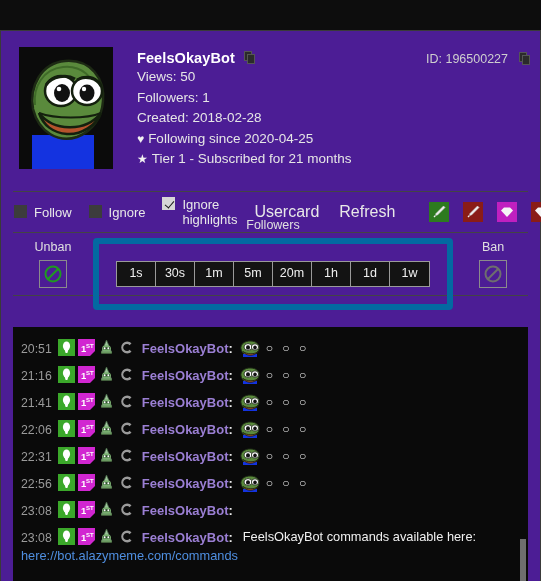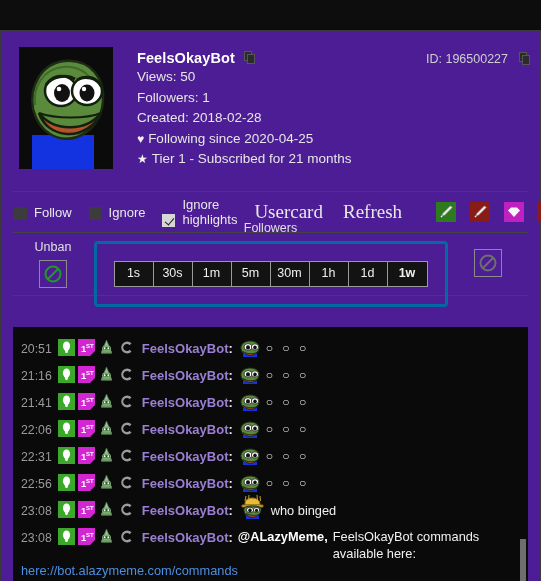--- a/index.html
+++ b/index.html
@@ -90,21 +90,21 @@
   }
 
   
   .actionbar {
     display: flex;
     align-items: center;
     height: 40px;
     padding: 0 13px;
   }
   .chk {
-    display: flex; align-items: flex-end;
+    display: flex; align-items: flex-start;
     margin-right: 17px;
     font-size: 13px;
     color: #e8e8e8;
     cursor: default;
   }
   .box {
     width: 13px; height: 13px;
     margin-right: 7px;
     background: #3c3c3c;
     border: 1px solid #3c3c3c;
@@ -118,25 +118,24 @@
   .box.on:after {
     content: "";
     position: absolute;
     left: 3.5px; top: 0.5px;
     width: 4px; height: 8px;
     border: solid #1b1b1b;
     border-width: 0 1.6px 1.6px 0;
     transform: rotate(40deg);
   }
   .txtbtn {
-    font-size: 19px;
+    font-size: 16px;
     color: #e8e8e8;
     margin-right: 20px;
     cursor: default;
-    font-family: Liberation Serif, serif;
   }
   .spacer { flex: 1 1 auto; }
   .ibtn {
     width: 20px; height: 20px;
     margin-left: 14px;
     flex: 0 0 auto;
     position: relative;
   }
   .ibtn svg { display:block; width:100%; height:100%; }
 
@@ -162,41 +161,41 @@
     border: 1px solid #8b8b8b;
     display: flex; align-items:center; justify-content:center;
   }
   .sq svg { display:block; }
 
   .timeouts-col {
     flex: 1 1 auto;
     text-align:center;
   }
   .to-wrap {
-    border: 3px solid #0369a1;
+    border: 6px solid #0369a1;
     border-radius: 4px;
     padding: 17px;
     display: inline-block;
   }
   .to-strip {
     display: flex;
     border: 1px solid #9a9a9a;
   }
   .to-btn {
     min-width: 39px;
     height: 24px;
     line-height: 23px;
     font-size: 12.5px;
     color: #efefef;
     background: #131313;
     border-right: 1px solid #9a9a9a;
     padding: 0 6px;
     cursor: default;
   }
-  .to-btn:last-child { border-right: none; font-weight: bold; }
+  .to-btn:last-child { border-right: none; }
 
   
   .chatbox {
     position: absolute;
     left: 12px; right: 12px;
     top: 296px; bottom: 12px;
     background: #0a0a0a;
     overflow: hidden;
   }
   .chatscroll {
@@ -360,29 +359,30 @@
     </div>
 
     <div class="timeouts-col">
       <div class="modcol lbl">Followers</div>
       <div class="to-wrap">
         <div class="to-strip">
           <div class="to-btn">1s</div>
           <div class="to-btn">30s</div>
           <div class="to-btn">1m</div>
           <div class="to-btn">5m</div>
-          <div class="to-btn">30m</div>
+          <div class="to-btn">20m</div>
           <div class="to-btn">1h</div>
           <div class="to-btn">1d</div>
           <div class="to-btn">1w</div>
         </div>
       </div>
     </div>
 
     <div class="ban-col">
+      <div class="modcol lbl">Ban</div>
       <div class="sq">
         <svg width="20" height="20" viewBox="0 0 20 20">
           <circle cx="10" cy="10" r="7.5" fill="none" stroke="#6e6e6e" stroke-width="2"></circle>
           <line x1="5" y1="15" x2="15" y2="5" stroke="#6e6e6e" stroke-width="2"></line>
         </svg>
       </div>
     </div>
   </div>
 
   <div class="hr"></div>
@@ -724,38 +724,20 @@
               </svg>
             </span>
           <span class="badge">
               <svg viewBox="0 0 17 17">
                 <path d="M13.5 4.3 A6 6 0 1 0 13.5 12.7 L11.6 10.8 A3.6 3.6 0 1 1 11.6 6.2 Z" fill="#9b9b9b"></path>
               </svg>
             </span>
         </span>
         <span class="author">FeelsOkayBot</span>
         <span class="colon">:</span>
-        <span class="body">
-          <span class="emote tall">
-              <svg viewBox="0 0 28 26">
-                <path d="M7 11 C6 3 22 3 22 11 L22 12 L7 12 Z" fill="#e8bc3a" stroke="#8a6a14" stroke-width="1"></path>
-                <path d="M4 12 L25 12 L25 14 L4 14 Z" fill="#e8bc3a" stroke="#8a6a14" stroke-width="1"></path>
-                <path d="M8 3 L7 8 M11 2 L10.5 7" stroke="#c99e1f" stroke-width="1"></path>
-                <path d="M19 2 L19.5 7 M22 3 L22.5 8" stroke="#c99e1f" stroke-width="1"></path>
-                <path d="M6 18 C5 14 9 13 14 13 C20 13 24 14 23 18 C22 22 18 25 14 25 C9 25 7 22 6 18 Z" fill="#5a8a3c" stroke="#1d2a14" stroke-width="1"></path>
-                <rect x="8" y="23" width="13" height="3" fill="#1433e0"></rect>
-                <ellipse cx="12" cy="17" rx="3.6" ry="2.8" fill="#fff" stroke="#14200e" stroke-width=".8"></ellipse>
-                <ellipse cx="18.5" cy="17" rx="3.2" ry="2.6" fill="#fff" stroke="#14200e" stroke-width=".8"></ellipse>
-                <ellipse cx="12" cy="17.4" rx="1.8" ry="1.8" fill="#111"></ellipse>
-                <ellipse cx="18.5" cy="17.4" rx="1.6" ry="1.7" fill="#111"></ellipse>
-                <path d="M8 20.5 C12 23 20 23 22 20.5 C20.5 23 17 24.5 14 24.3 C11 24.2 9 22.6 8 20.5 Z" fill="#b5532c" stroke="#14200e" stroke-width=".8"></path>
-              </svg>
-            </span>
-          <span class="plain" style="margin-left:5px">who binged</span>
-        </span>
       </div>
 
       <div class="msg wrap2">
         <div class="line1">
           <span class="ts">23:08</span>
           <span class="badges">
             <span class="badge">
                 <svg viewBox="0 0 17 17">
                   <rect width="17" height="17" fill="#3ba82a"></rect>
                   <ellipse cx="8.5" cy="7" rx="3.6" ry="4.6" fill="#fff"></ellipse>
@@ -780,21 +762,20 @@
                 </svg>
               </span>
             <span class="badge">
                 <svg viewBox="0 0 17 17">
                   <path d="M13.5 4.3 A6 6 0 1 0 13.5 12.7 L11.6 10.8 A3.6 3.6 0 1 1 11.6 6.2 Z" fill="#9b9b9b"></path>
                 </svg>
               </span>
           </span>
           <span class="author">FeelsOkayBot</span>
           <span class="colon">:</span>
-          <span class="mention">@ALazyMeme,</span>
           <span class="plain" style="margin-left:5px">FeelsOkayBot commands available here:</span>
         </div>
         <div class="line2">
           <span class="link">here://bot.alazymeme.com/commands</span>
         </div>
       </div>
 
     </div>
     <div class="scrollbar"></div>
   </div>

